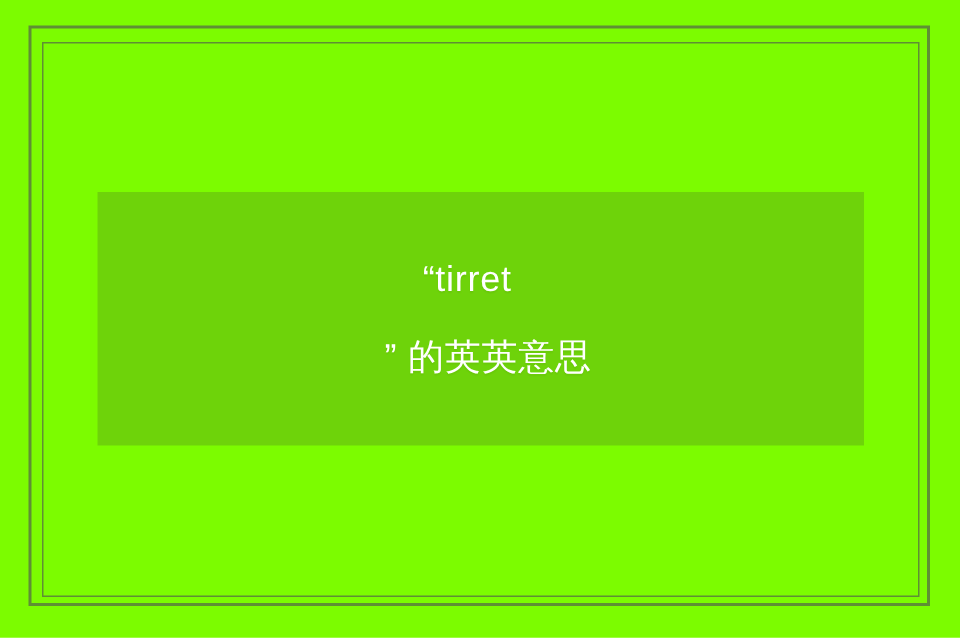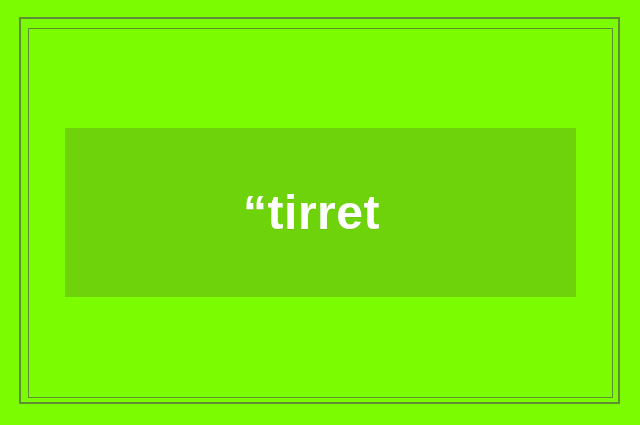--- a/index.html
+++ b/index.html
@@ -54,22 +54,22 @@
     background: #6ed30a;
     box-sizing: border-box;
     display: flex;
     flex-direction: column;
     align-items: center;
     justify-content: center;
   }
 
   .title-line {
     color: #ffffff;
-    font-weight: bold;
-    font-size: 48px;
+    font-weight: normal;
+    font-size: 24px;
     line-height: 52px;
     letter-spacing: 0.5px;
     white-space: pre;
     text-shadow: 0 1px 1px rgba(0,0,0,0.05);
   }
   .title-line.line-1 {
     margin-left: -18px;
   }
   .title-line.line-2 {
     margin-left: 10px;
@@ -78,15 +78,16 @@
 </head>
 <body>
 
 <div id="canvas">
 
   <div class="frame-outer"></div>
   <div class="frame-inner"></div>
 
   <div class="content-panel">
     <div class="title-line line-1">“tirret</div>
+    <div class="title-line line-2">” 的英英意思</div>
   </div>
 
 </div>
 
 </body></html>

